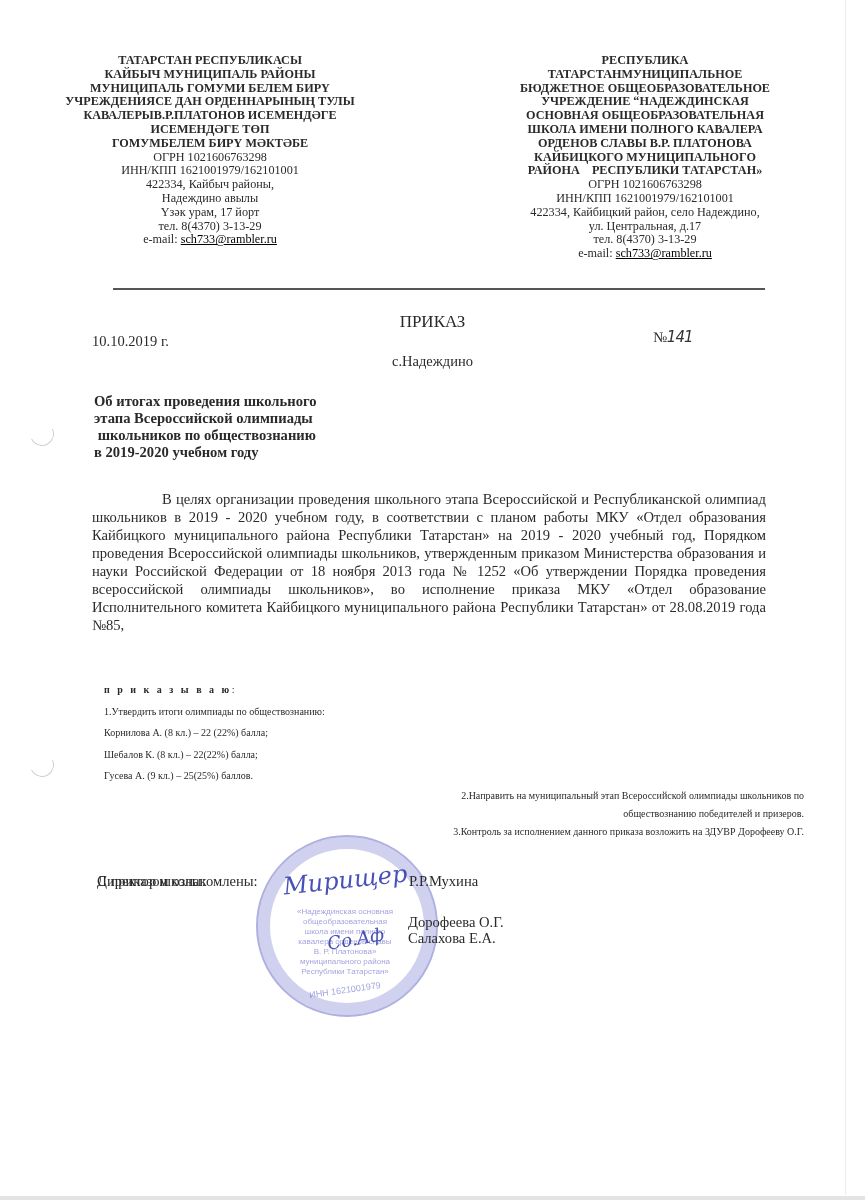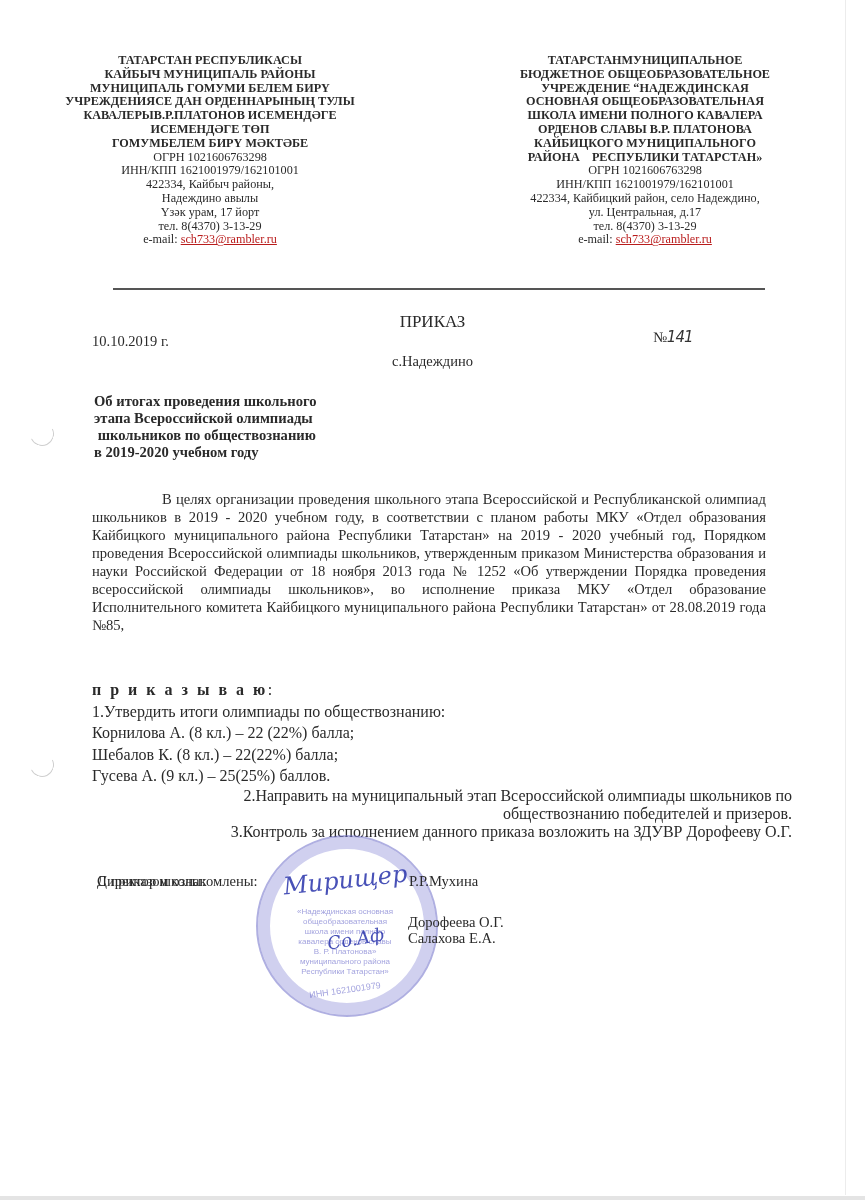--- a/index.html
+++ b/index.html
@@ -11,38 +11,38 @@
   }
   .page-edge-right { position: absolute; left: 845px; top: 0; width: 1px; height: 1195px; background: #ececec; }
   .page-edge-bottom { position: absolute; left: 0; top: 1196px; width: 865px; height: 4px; background: #e4e4e4; }
   .punch { position: absolute; width: 22px; height: 22px; border-radius: 50%; border: 1px solid #cfcfcf; border-left-color: transparent; border-top-color: transparent; transform: rotate(20deg); }
   .punch.p1 { left: 30px; top: 422px; }
   .punch.p2 { left: 30px; top: 753px; border-top-color: transparent; }
 
   .hdr { position: absolute; text-align: center; font-size: 12.2px; line-height: 13.8px; }
   .hdr .b { font-weight: bold; display: block; }
   .hdr .n { display: block; }
-  .hdr .email a { color: #b91c1c; text-decoration: underline; }
+  .hdr .email a { color: #000000; text-decoration: underline; }
   .hdr-left { left: 65px; top: 54px; width: 290px; }
   .hdr-right { left: 470px; top: 54px; width: 350px; }
 
   .divider { position: absolute; left: 113px; top: 288px; width: 652px; height: 2px; background: #555; }
 
   .title { position: absolute; left: 0; width: 865px; top: 312px; text-align: center; font-weight: normal; font-size: 17px; }
   .date { position: absolute; left: 92px; top: 333px; font-size: 14.5px; }
   .num { position: absolute; left: 653px; top: 328px; font-size: 14.5px; }
   .num .hand { font-family: "DejaVu Sans", sans-serif; font-style: italic; color: #333; font-size: 15px; letter-spacing: -1px; }
   .place { position: absolute; left: 0; width: 865px; top: 353px; text-align: center; font-size: 14.5px; }
 
   .subject { position: absolute; left: 94px; top: 393px; font-weight: bold; font-size: 14.6px; line-height: 17px; }
   .subject span { display: block; }
 
   .body-text { position: absolute; left: 92px; top: 490px; width: 674px; font-size: 14.6px; line-height: 18px; text-align: justify; text-indent: 70px; }
 
-  .order { position: absolute; left: 92px; top: 679px; width: 700px; font-size: 16px; }
+  .order { position: absolute; left: 104px; top: 679px; width: 700px; font-size: 10px; }
   .order .ln { display: block; height: 21.5px; line-height: 21.5px; }
   .order .spaced { letter-spacing: 2.5px; font-weight: bold; }
   .order .tight { height: 18px; line-height: 18px; text-align: right; }
 
   .sig { position: absolute; font-size: 14.6px; }
   .stamp {
     position: absolute; left: 256px; top: 835px; width: 178px; height: 178px; border-radius: 50%;
     border: 2px solid rgba(110,110,200,0.55);
     box-shadow: inset 0 0 0 10px rgba(255,255,255,0), inset 0 0 0 12px rgba(120,120,210,0.35);
   }
@@ -71,20 +71,21 @@
   <span class="n">ОГРН 1021606763298</span>
   <span class="n">ИНН/КПП 1621001979/162101001</span>
   <span class="n">422334, Кайбыч районы,</span>
   <span class="n">Надеждино авылы</span>
   <span class="n">Үзәк урам, 17 йорт</span>
   <span class="n">тел. 8(4370) 3-13-29</span>
   <span class="n email"><span>e-mail: </span><a>sch733@rambler.ru</a></span>
 </div>
 
 <div class="hdr hdr-right">
+  <span class="b">РЕСПУБЛИКА</span>
   <span class="b">ТАТАРСТАНМУНИЦИПАЛЬНОЕ</span>
   <span class="b">БЮДЖЕТНОЕ ОБЩЕОБРАЗОВАТЕЛЬНОЕ</span>
   <span class="b">УЧРЕЖДЕНИЕ  “НАДЕЖДИНСКАЯ</span>
   <span class="b">ОСНОВНАЯ ОБЩЕОБРАЗОВАТЕЛЬНАЯ</span>
   <span class="b">ШКОЛА ИМЕНИ ПОЛНОГО КАВАЛЕРА</span>
   <span class="b">ОРДЕНОВ СЛАВЫ В.Р. ПЛАТОНОВА</span>
   <span class="b">КАЙБИЦКОГО  МУНИЦИПАЛЬНОГО</span>
   <span class="b" style="white-space:pre">РАЙОНА    РЕСПУБЛИКИ ТАТАРСТАН»</span>
   <span class="n">ОГРН 1021606763298</span>
   <span class="n">ИНН/КПП 1621001979/162101001</span>

